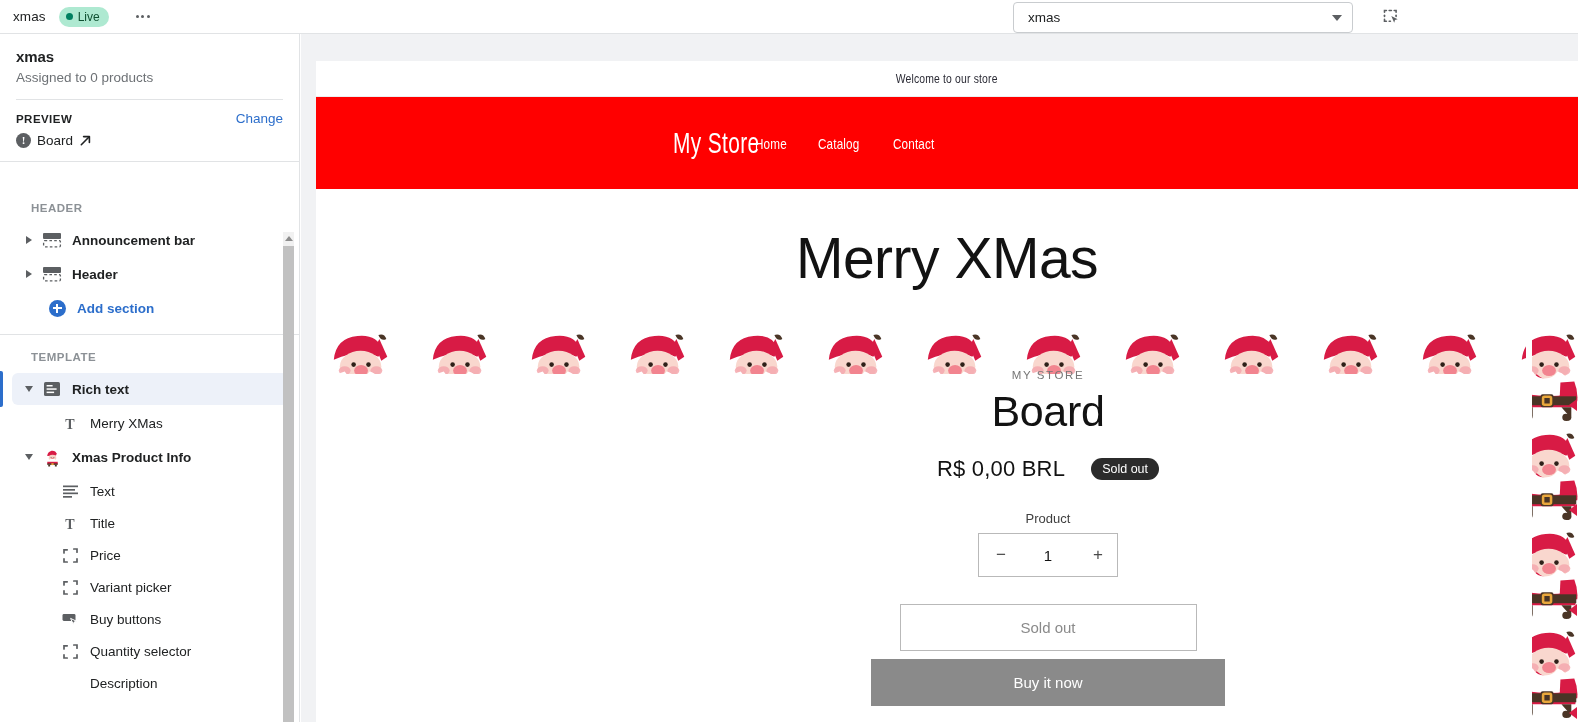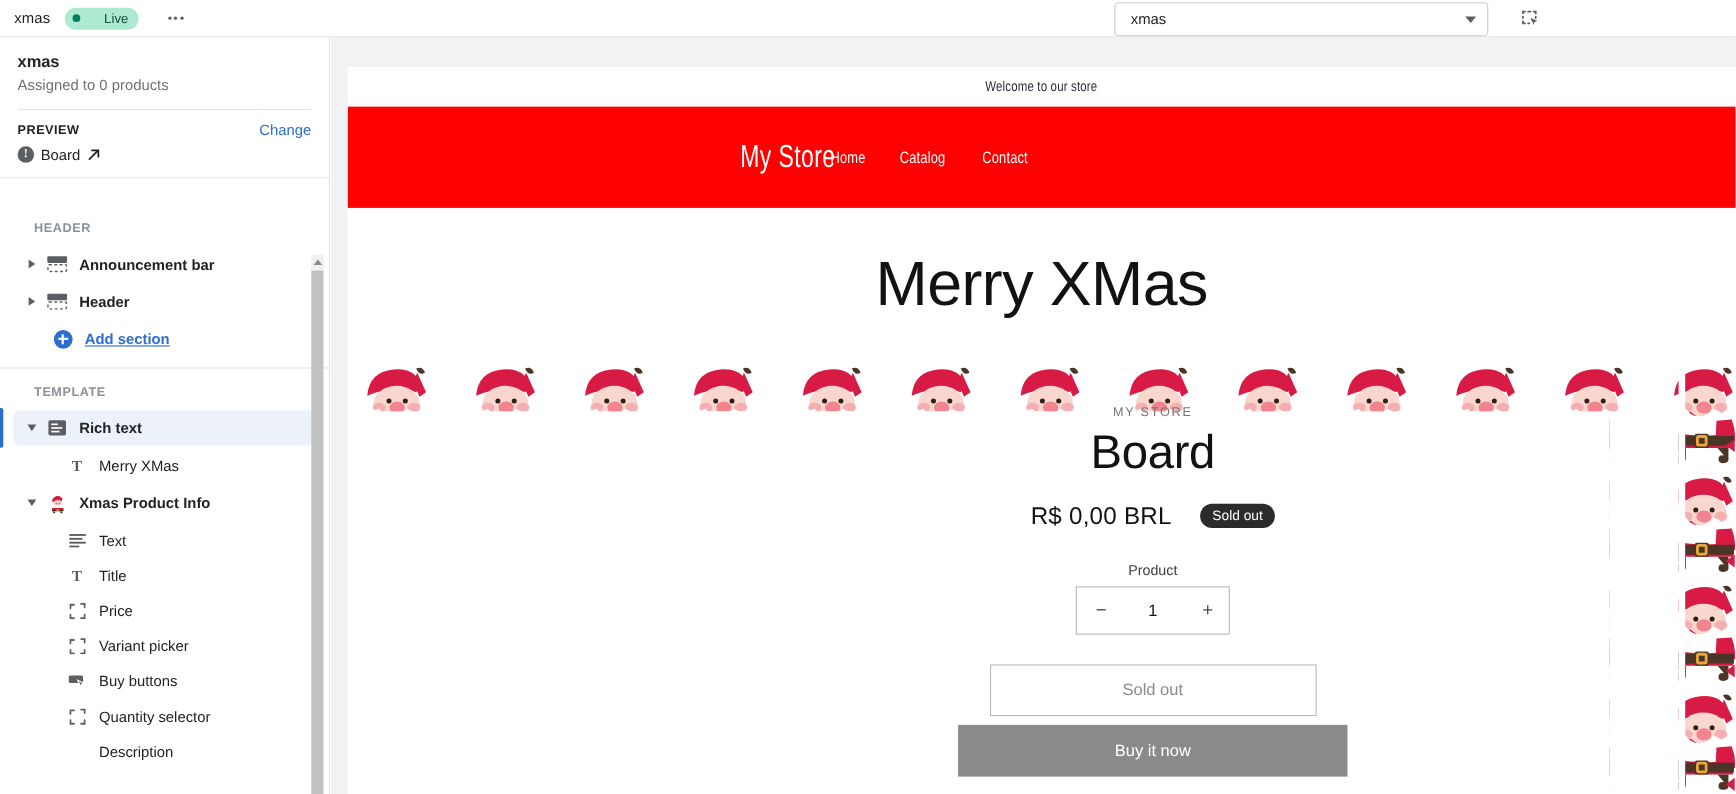--- a/index.html
+++ b/index.html
@@ -25,21 +25,21 @@
   .tb-title {
     margin-left: 13px;
     font-size: 13.5px; color: #202223;
     letter-spacing: .1px;
   }
   .tb-live {
     margin-left: 13px;
     height: 20px; padding: 0 9px 0 7px;
     border-radius: 10px;
     background: #aee9d1;
-    display: flex; align-items: center; gap: 22px;
+    display: flex; align-items: center; gap: 5px;
     font-size: 12px; color: #0f5132; line-height: 1;
   }
   .tb-live .dot {
     width: 7px; height: 7px; border-radius: 50%;
     background: #008060; display:block;
   }
   .tb-dots {
     margin-left: 20px;
     width: 28px; height: 24px;
     display: flex; align-items: center; justify-content: center;
@@ -142,21 +142,21 @@
     border-right: 4.5px solid transparent;
     border-top: 6px solid #5c5f62;
     border-bottom: 0;
   }
   .sb-ico {
     width: 22px; height: 18px; margin-right: 9px; flex: 0 0 auto;
     display: flex; align-items: center; justify-content: center;
   }
   .sb-label { font-size: 13.5px; color: #202223; }
   .sb-label.bold { font-weight: bold; }
-  .sb-label.link { color: #2c6ecb; font-weight: bold; text-decoration: underline; }
+  .sb-label.link { color: #2c6ecb; font-weight: bold; }
   .sb-item.child { padding-left: 47px; margin-top: 0; margin-bottom: 0; height: 32px; }
   .sb-item.addblock { padding-left: 47px; }
   .sb-sep { height: 1px; background: #e1e3e5; margin: 10px 0 0 0; }
   .plus {
     width: 17px; height: 17px; border-radius: 50%;
     background: #2c6ecb; position: relative; display: block;
   }
   .plus::before, .plus::after {
     content: ""; position: absolute; background: #fff;
   }

